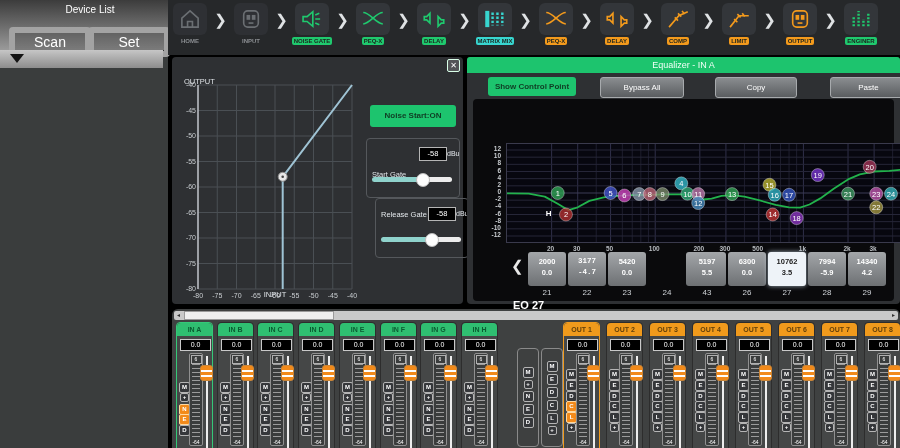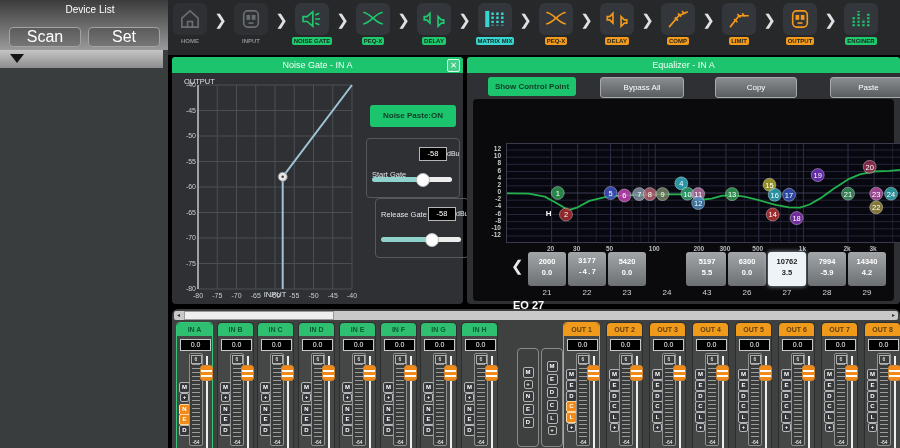--- a/index.html
+++ b/index.html
@@ -3,22 +3,22 @@
 <meta charset="utf-8">
 <style>
   html,body{margin:0;padding:0;background:#000;}
   #app{position:relative;width:900px;height:448px;background:#000;overflow:hidden;
        font-family:"Liberation Sans","DejaVu Sans",sans-serif;color:#fff;}
   .abs{position:absolute;}
   
   #sidebar{left:0;top:0;width:168px;height:448px;background:#3a3d3d;}
   #sb-head{left:0;top:0;width:168px;height:50px;background:linear-gradient(180deg,#3c3c3c 0%,#6f6f6f 55%,#9a9a9a 100%);}
   #sb-title{left:0;top:4px;width:180px;text-align:center;font-size:10px;color:#fff;}
-  .sb-btn{top:27px;width:70px;height:18px;border:1px solid #a3a3a3;border-radius:4px;
-          background:rgba(30,30,30,0.25);color:#fff;font-size:16px;text-align:center;line-height:18px;}
+  .sb-btn{top:27px;width:70px;height:18px;border:6px solid #a3a3a3;border-radius:4px;
+          background:rgba(30,30,30,0.25);color:#fff;font-size:14px;text-align:center;line-height:18px;}
   #sb-expander{left:0;top:50px;width:163px;height:18px;background:linear-gradient(180deg,#c6c6c6,#8d8d8d);}
   #sb-tri{left:10px;top:54px;width:0;height:0;border-left:7px solid transparent;border-right:7px solid transparent;border-top:9px solid #141414;}
   
   #toolbar{left:168px;top:0;width:732px;height:55px;background:#26282a;display:flex;align-items:flex-start;padding-top:3px;box-sizing:border-box;}
   .tb-item{width:44px;display:flex;flex-direction:column;align-items:center;}
   .tb-tile{width:34px;height:32px;border-radius:6px;background:#33363a;display:flex;align-items:center;justify-content:center;}
   .tb-chip{margin-top:2px;font-size:6px;font-weight:bold;border-radius:2px;padding:1px 2px;white-space:nowrap;}
   .tb-chev{width:17px;text-align:center;font-size:15px;color:#dfe2e4;line-height:34px;}
   
   .panel{background:#2e3033;border-radius:4px;}
@@ -206,21 +206,20 @@
         <div class="tb-tile">
           <svg viewBox="0 0 32 32" width="26" height="26" style="stroke: rgb(31, 201, 110); fill: rgb(31, 201, 110); stroke-width: 2;">
             <path d="M7 25 V12 M13 25 V6 M19 25 V16 M25 25 V9" fill="none" stroke-width="3" stroke-dasharray="2.5 1.8"></path>
           </svg>
         </div>
         <div class="tb-chip" style="background: rgb(31, 201, 110); color: rgb(28, 36, 30);">ENGINER</div>
       </div>
     </div>
 
   <div id="ng-panel" class="abs panel">
-    <div class="abs ptitle">Noise Gate - IN A</div>
     <div class="abs closebox" style="right:3px;">✕</div>
     <div class="abs" style="left:12px;top:20px;width:40px;overflow:hidden;white-space:nowrap;font-size:7.5px;color:#dfe3e7;">OUTPUT</div>
     <div id="ng-plotwrap" class="abs" style="left:0;top:0;width:291px;height:247px;"><svg width="291" height="247">
           <line x1="26" y1="28" x2="26" y2="232" stroke="#4a4f54" stroke-width="1"></line>
           <line x1="26" y1="28" x2="180" y2="28" stroke="#4a4f54" stroke-width="1"></line>
           <line x1="45.25" y1="28" x2="45.25" y2="232" stroke="#4a4f54" stroke-width="1"></line>
           <line x1="26" y1="53.5" x2="180" y2="53.5" stroke="#4a4f54" stroke-width="1"></line>
           <line x1="64.5" y1="28" x2="64.5" y2="232" stroke="#4a4f54" stroke-width="1"></line>
           <line x1="26" y1="79" x2="180" y2="79" stroke="#4a4f54" stroke-width="1"></line>
           <line x1="83.75" y1="28" x2="83.75" y2="232" stroke="#4a4f54" stroke-width="1"></line>
@@ -235,21 +234,21 @@
           <line x1="26" y1="206.5" x2="180" y2="206.5" stroke="#4a4f54" stroke-width="1"></line>
           <line x1="180" y1="28" x2="180" y2="232" stroke="#4a4f54" stroke-width="1"></line>
           <line x1="26" y1="232" x2="180" y2="232" stroke="#4a4f54" stroke-width="1"></line>
           <line x1="26" y1="28" x2="26" y2="232" stroke="#c7cbd0" stroke-width="1.4"></line>
           <path d="M110.7 232 L110.7 119.8 L180 28" stroke="#9fc3d4" stroke-width="2" fill="none"></path>
           <g>
             <circle cx="110.7" cy="119.8" r="4.5" fill="#e8e8e8" stroke="#8a8a8a"></circle>
             <circle cx="110.7" cy="119.8" r="1.3" fill="#444"></circle>
           </g>
         </svg><div class="tick" style="left: 4px; top: 24px; width: 20px; text-align: right;">-40</div><div class="tick" style="left: 4px; top: 49.5px; width: 20px; text-align: right;">-45</div><div class="tick" style="left: 4px; top: 75px; width: 20px; text-align: right;">-50</div><div class="tick" style="left: 4px; top: 100.5px; width: 20px; text-align: right;">-55</div><div class="tick" style="left: 4px; top: 126px; width: 20px; text-align: right;">-60</div><div class="tick" style="left: 4px; top: 151.5px; width: 20px; text-align: right;">-65</div><div class="tick" style="left: 4px; top: 177px; width: 20px; text-align: right;">-70</div><div class="tick" style="left: 4px; top: 202.5px; width: 20px; text-align: right;">-75</div><div class="tick" style="left: 4px; top: 228px; width: 20px; text-align: right;">-80</div><div class="tick" style="left: 18px; top: 235px; width: 16px; text-align: center;">-80</div><div class="tick" style="left: 37.25px; top: 235px; width: 16px; text-align: center;">-75</div><div class="tick" style="left: 56.5px; top: 235px; width: 16px; text-align: center;">-70</div><div class="tick" style="left: 75.75px; top: 235px; width: 16px; text-align: center;">-65</div><div class="tick" style="left: 95px; top: 235px; width: 16px; text-align: center;">-60</div><div class="tick" style="left: 114.25px; top: 235px; width: 16px; text-align: center;">-55</div><div class="tick" style="left: 133.5px; top: 235px; width: 16px; text-align: center;">-50</div><div class="tick" style="left: 152.75px; top: 235px; width: 16px; text-align: center;">-45</div><div class="tick" style="left: 172px; top: 235px; width: 16px; text-align: center;">-40</div></div>
-    <div class="abs gbtn" style="left:198px;top:48px;width:86px;height:22px;font-size:8px;line-height:22px;">Noise Paste:ON</div>
+    <div class="abs gbtn" style="left:198px;top:48px;width:86px;height:22px;font-size:8px;line-height:22px;">Noise Start:ON</div>
     <div id="ng-grp1" class="abs grp" style="left:194px;top:81px;width:92px;height:58px;">
         <div style="position: absolute; left: 5px; top: 11px; font-size: 7.5px; color: rgb(226, 230, 234); margin-top: 20px;">Start Gate</div>
         <div class="vbox" style="position: absolute; left: 52px; top: 8px; width: 26px; height: 12px; line-height: 12px;">-58</div>
         <div style="position: absolute; left: 80px; top: 11px; font-size: 7px; color: rgb(226, 230, 234);">dBu</div>
         <div class="sld-track" style="position: absolute; left: 5px; top: 38px; width: 80px;">
           <div class="sld-thumb" style="left: 62%; margin-left: -6px;"></div>
         </div>
       </div>
     <div id="ng-grp2" class="abs grp" style="left:194px;top:141px;width:92px;height:58px;margin-left:9px;">
         <div style="position: absolute; left: 5px; top: 11px; font-size: 7.5px; color: rgb(226, 230, 234);">Release Gate</div>

